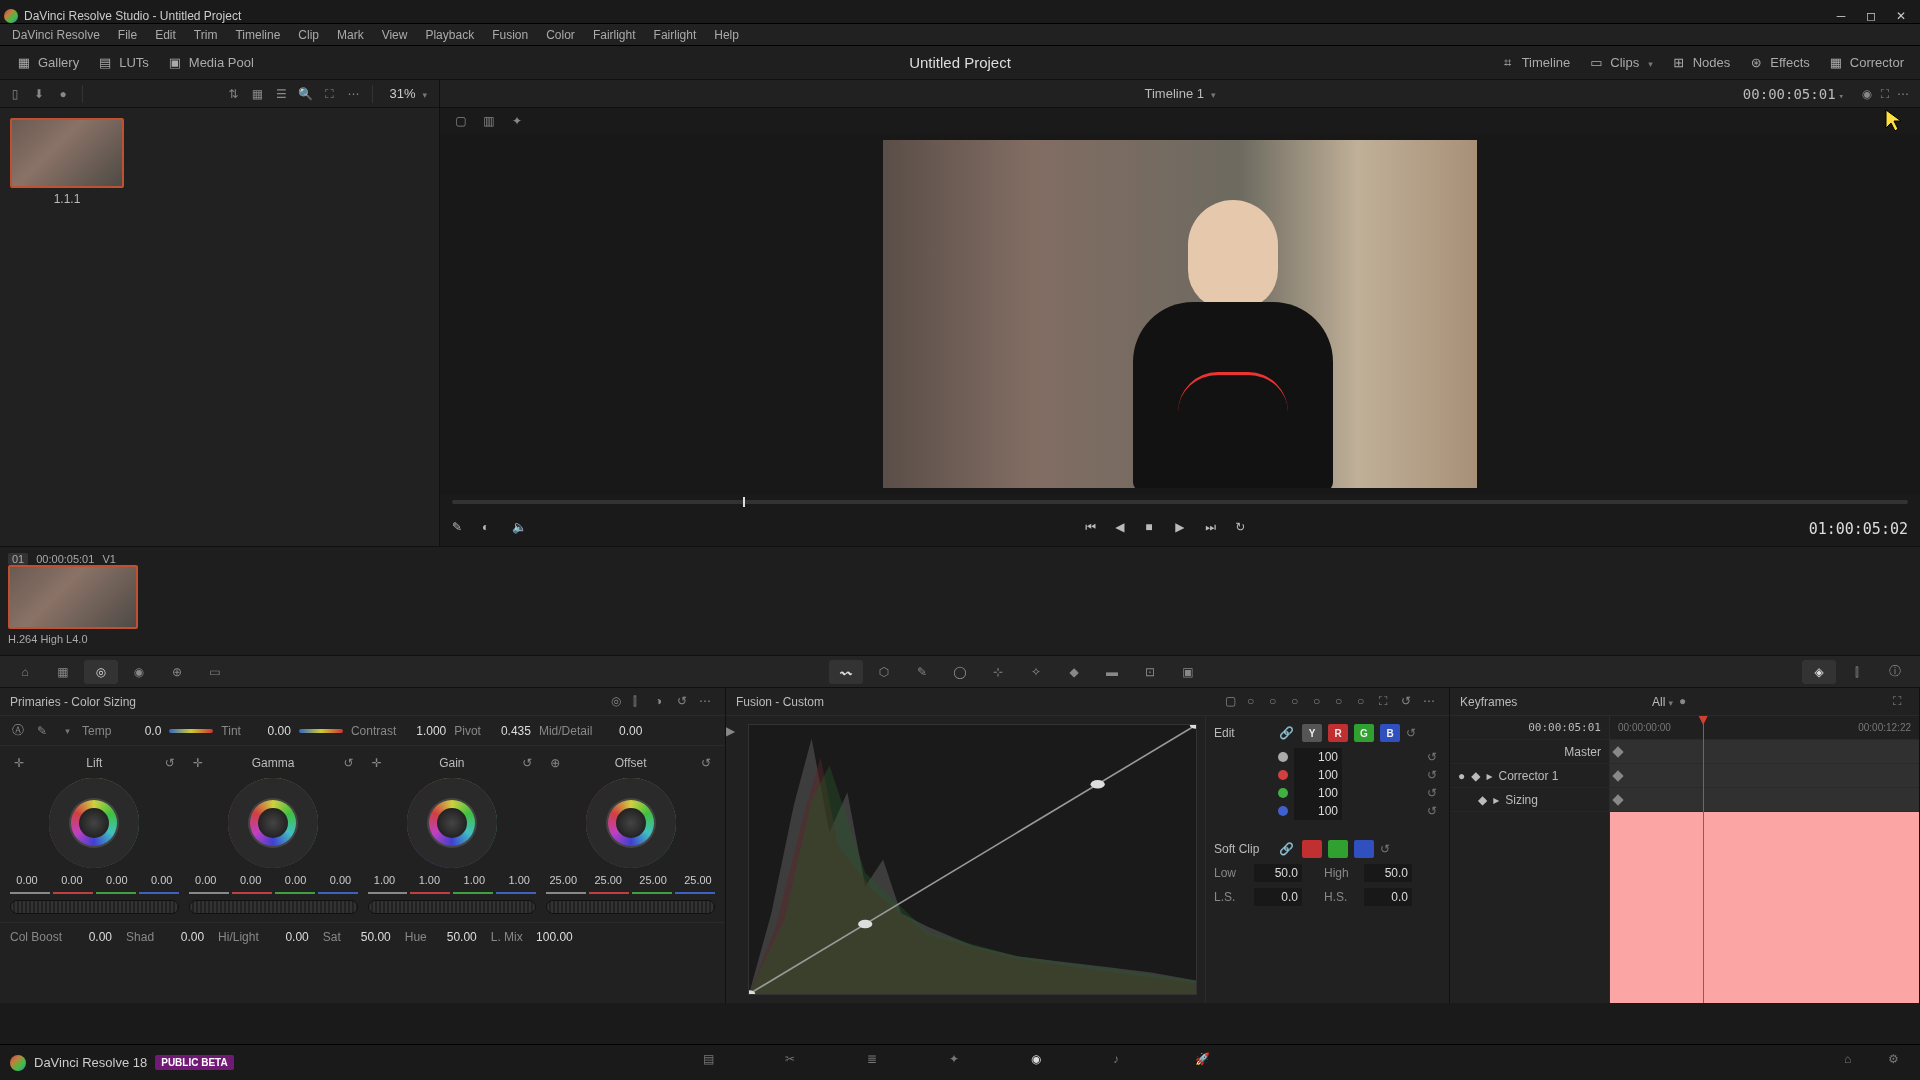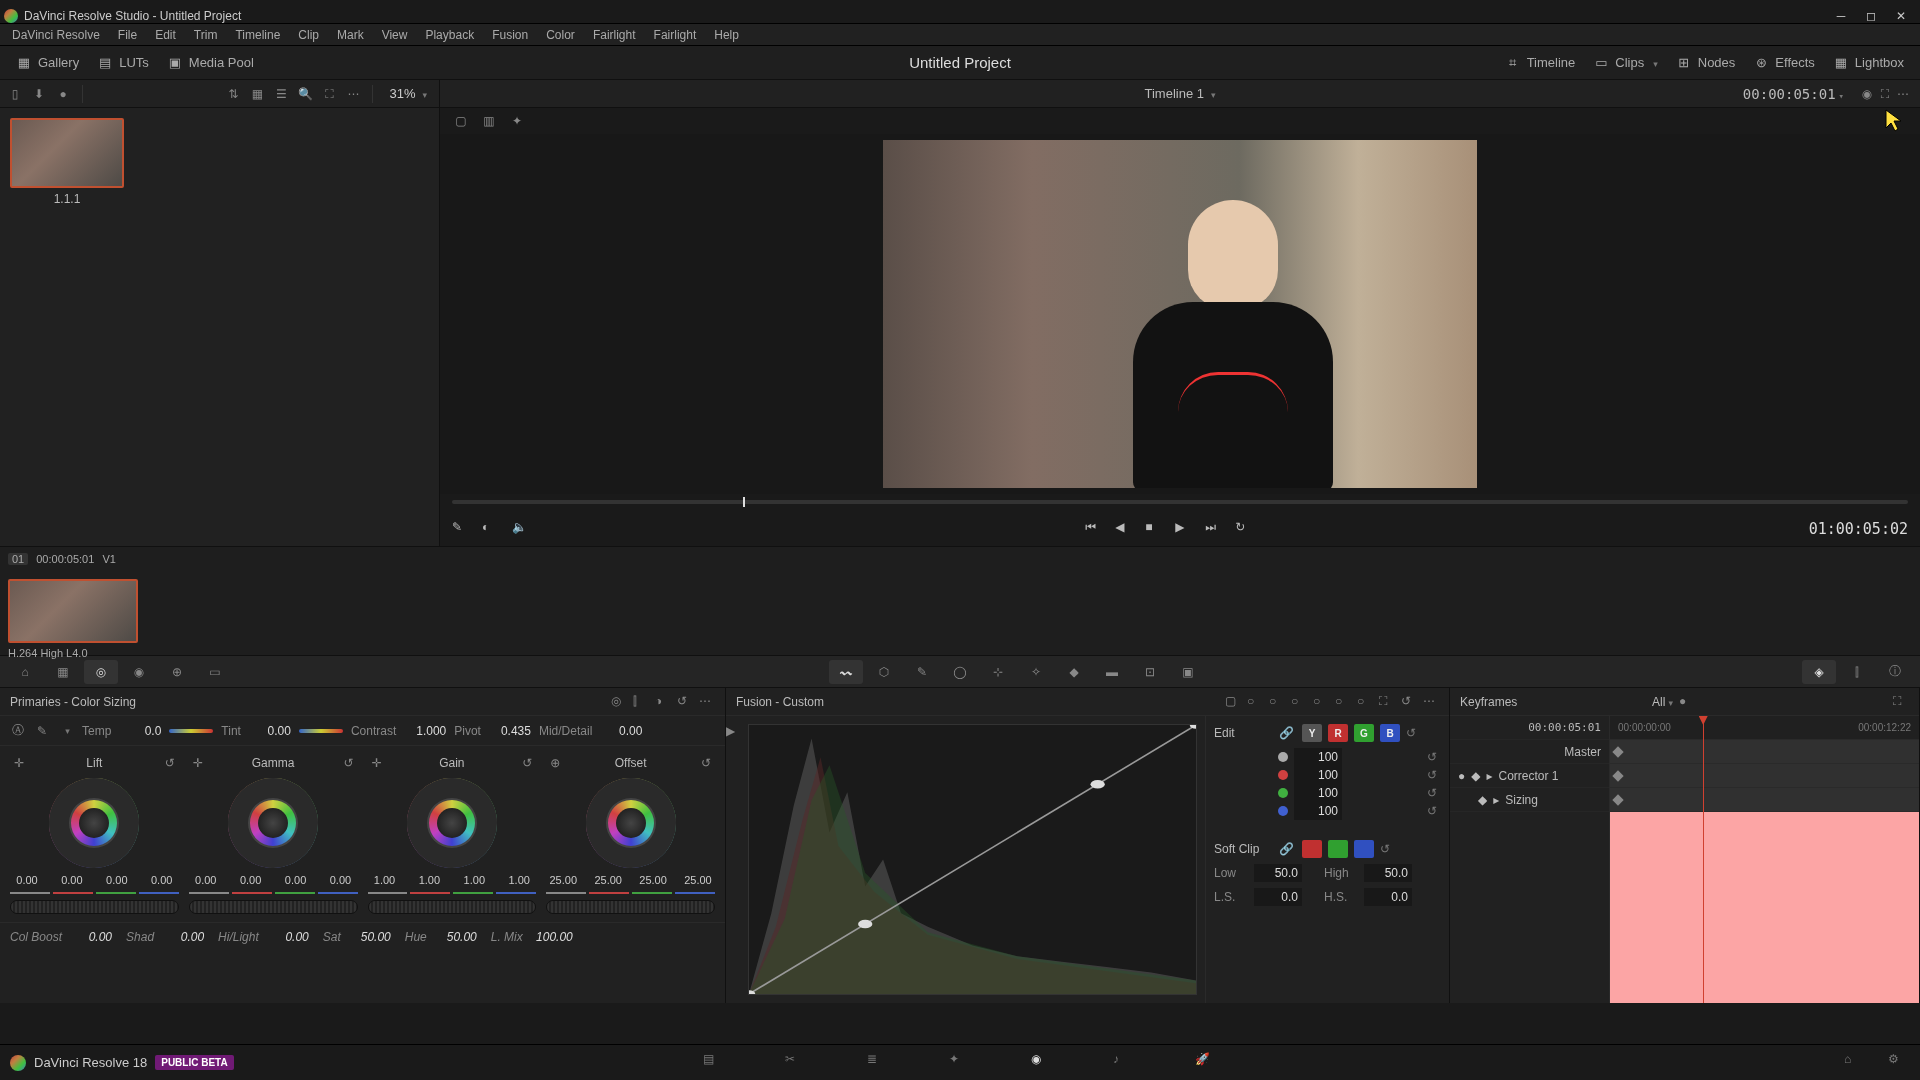--- a/index.html
+++ b/index.html
@@ -55,21 +55,21 @@
 .scrub-pos { position: absolute; left: 20%; top: -3px; width: 2px; height: 10px; background: #ddd; }
 .transport { height: 34px; display: flex; align-items: center; padding: 0 12px; }
 .trans-left { display: flex; gap: 12px; }
 .trans-mid { flex: 1; display: flex; justify-content: center; align-items: center; gap: 12px; }
 .trans-right { color: #ddd; font-family: monospace; font-size: 15px; }
 .play-btn { width: 18px; height: 18px; cursor: pointer; color: #bbb; }
 
 
 .clips-strip { height: 110px; background: #1e1e1e; border-top: 1px solid #101010; border-bottom: 1px solid #101010; padding: 6px 8px; }
 .clip { width: 132px; }
-.clip-head { font-size: 11px; color: #aaa; display: flex; gap: 8px; margin-bottom: 14px; }
+.clip-head { font-size: 11px; color: #aaa; display: flex; gap: 8px; margin-bottom: 0; }
 .clip-head .idx { background: #333; padding: 0 4px; border-radius: 2px; }
 .clip-thumb { width: 130px; height: 64px; border: 2px solid #c05030; border-radius: 2px; background: linear-gradient(135deg,#6b5a52,#8a7266 40%,#4e4a46); }
 .clip-codec { font-size: 11px; color: #aaa; margin-top: 4px; }
 
 
 .palette-tools { height: 32px; background: #252525; border-bottom: 1px solid #101010; display: flex; align-items: center; padding: 0 8px; gap: 4px; }
 .pal-icon { width: 34px; height: 24px; display: flex; align-items: center; justify-content: center; cursor: pointer; border-radius: 3px; color: #888; }
 .pal-icon.active { background: #333; color: #ddd; }
 .pal-gap { flex: 1; }
 
@@ -92,21 +92,21 @@
 .wheel-box { flex: 1; display: flex; flex-direction: column; align-items: center; gap: 6px; }
 .wheel-head { width: 100%; display: flex; align-items: center; justify-content: space-between; font-size: 12px; color: #bbb; }
 .wheel { width: 90px; height: 90px; border-radius: 50%; background: conic-gradient(#d0d040,#40c040,#40c0c0,#4040d0,#c040c0,#d04040,#d0d040); position: relative; box-shadow: inset 0 0 0 20px #2a2a2a, inset 0 0 0 22px #444; }
 .wheel::after { content: ''; position: absolute; inset: 30px; border-radius: 50%; background: radial-gradient(circle,#444 0%,#222 70%); }
 .wheel-dot { position: absolute; left: 50%; top: 50%; width: 6px; height: 6px; background: #ddd; border-radius: 50%; transform: translate(-50%,-50%); }
 .ymrb { display: flex; gap: 3px; width: 100%; justify-content: space-between; }
 .ymrb span { color: #ccc; font-size: 11px; width: 34px; text-align: center; }
 .ymrb-bars { display: flex; gap: 3px; width: 100%; }
 .ymrb-bars i { flex: 1; height: 2px; }
 .jog { width: 100%; height: 14px; background: repeating-linear-gradient(90deg,#333 0 2px,#222 2px 4px); border-radius: 7px; border: 1px solid #111; }
-.bottom-row { height: 28px; display: flex; align-items: center; padding: 0 10px; gap: 14px; font-size: 12px; border-top: 1px solid #2a2a2a; font-style: italic; }
+.bottom-row { height: 28px; display: flex; align-items: center; padding: 0 10px; gap: 14px; font-size: 12px; border-top: 1px solid #2a2a2a; }
 
 
 .curves { width: 724px; }
 .curves-body { flex: 1; display: flex; }
 .curves-graph { flex: 1; position: relative; margin: 8px; background: #1a1a1a; border: 1px solid #333; }
 .curve-diag { position: absolute; inset: 0; }
 .histo { position: absolute; inset: 0; opacity: 0.6; }
 .curves-side { width: 244px; padding: 8px; display: flex; flex-direction: column; gap: 6px; border-left: 1px solid #2a2a2a; }
 .side-row { display: flex; align-items: center; gap: 6px; font-size: 12px; }
 .side-label { width: 58px; color: #bbb; }
@@ -206,21 +206,21 @@
     <div class="tool-btn">
         <span class="icon">⊞</span>
         <span>Nodes</span>
       </div>
     <div class="tool-btn">
         <span class="icon">⊛</span>
         <span>Effects</span>
       </div>
     <div class="tool-btn">
         <span class="icon">▦</span>
-        <span>Lightbox</span>
+        <span>Corrector</span>
       </div>
   </div>
 </div>
 
 <div class="subhead">
   <div class="gallery-head">
     <div class="sm-icon">▯</div>
     <div class="sm-icon">⬇</div>
     <div class="sm-icon">●</div>
     <div class="divider-v"></div>

